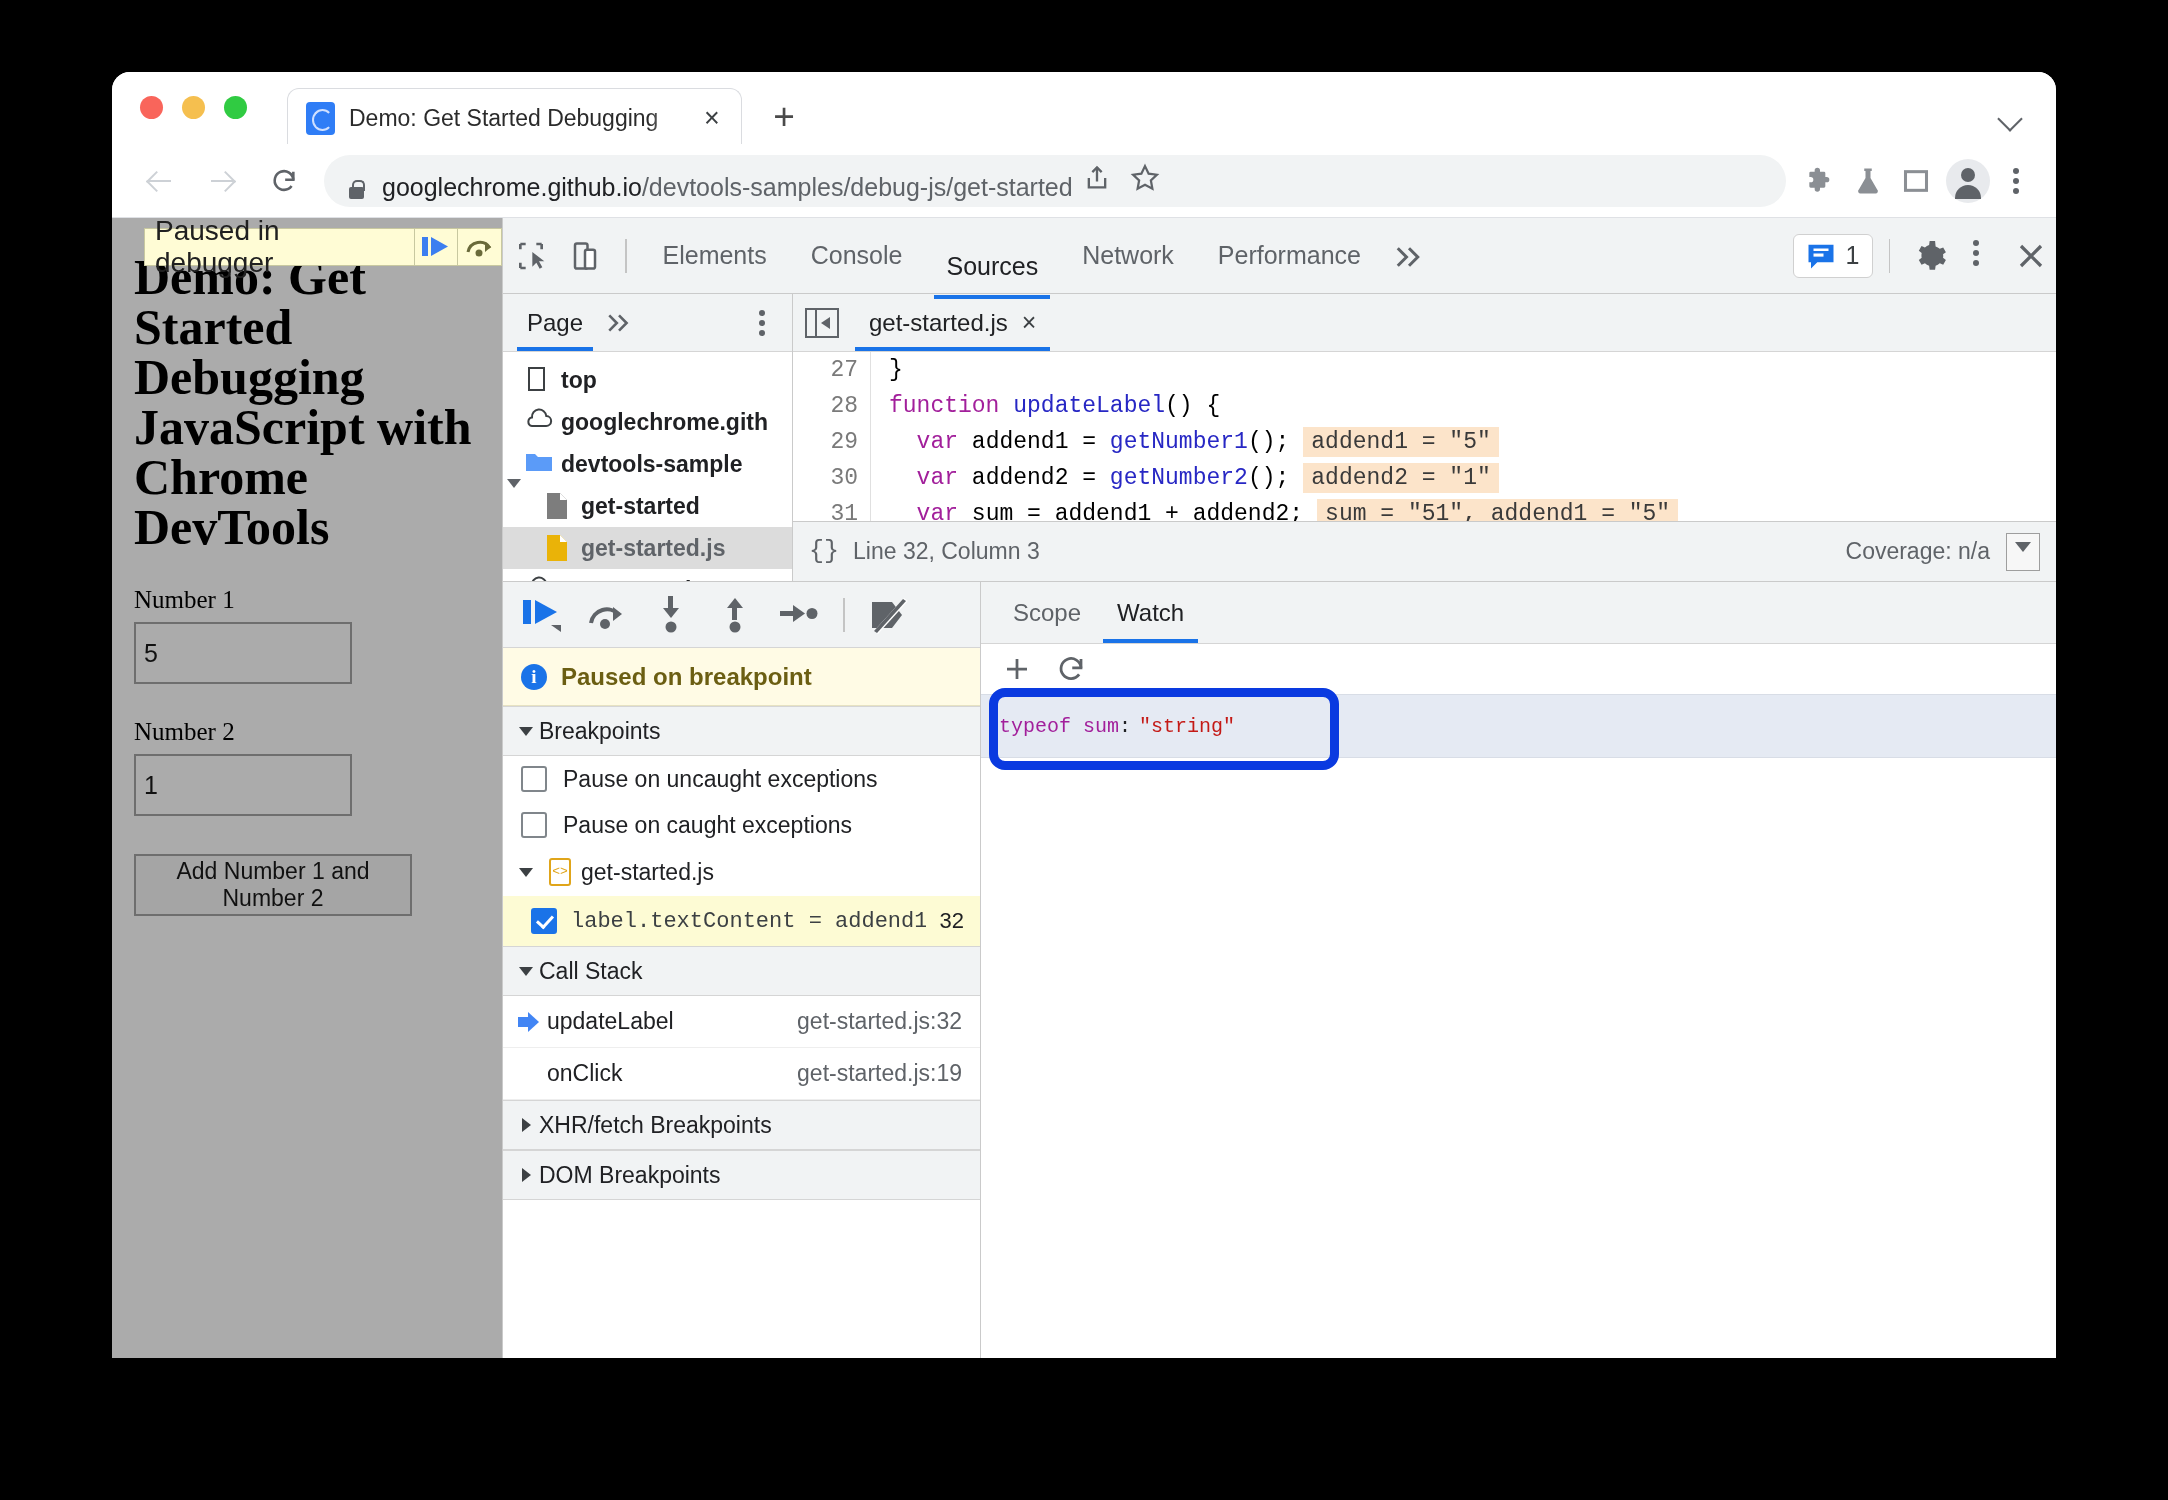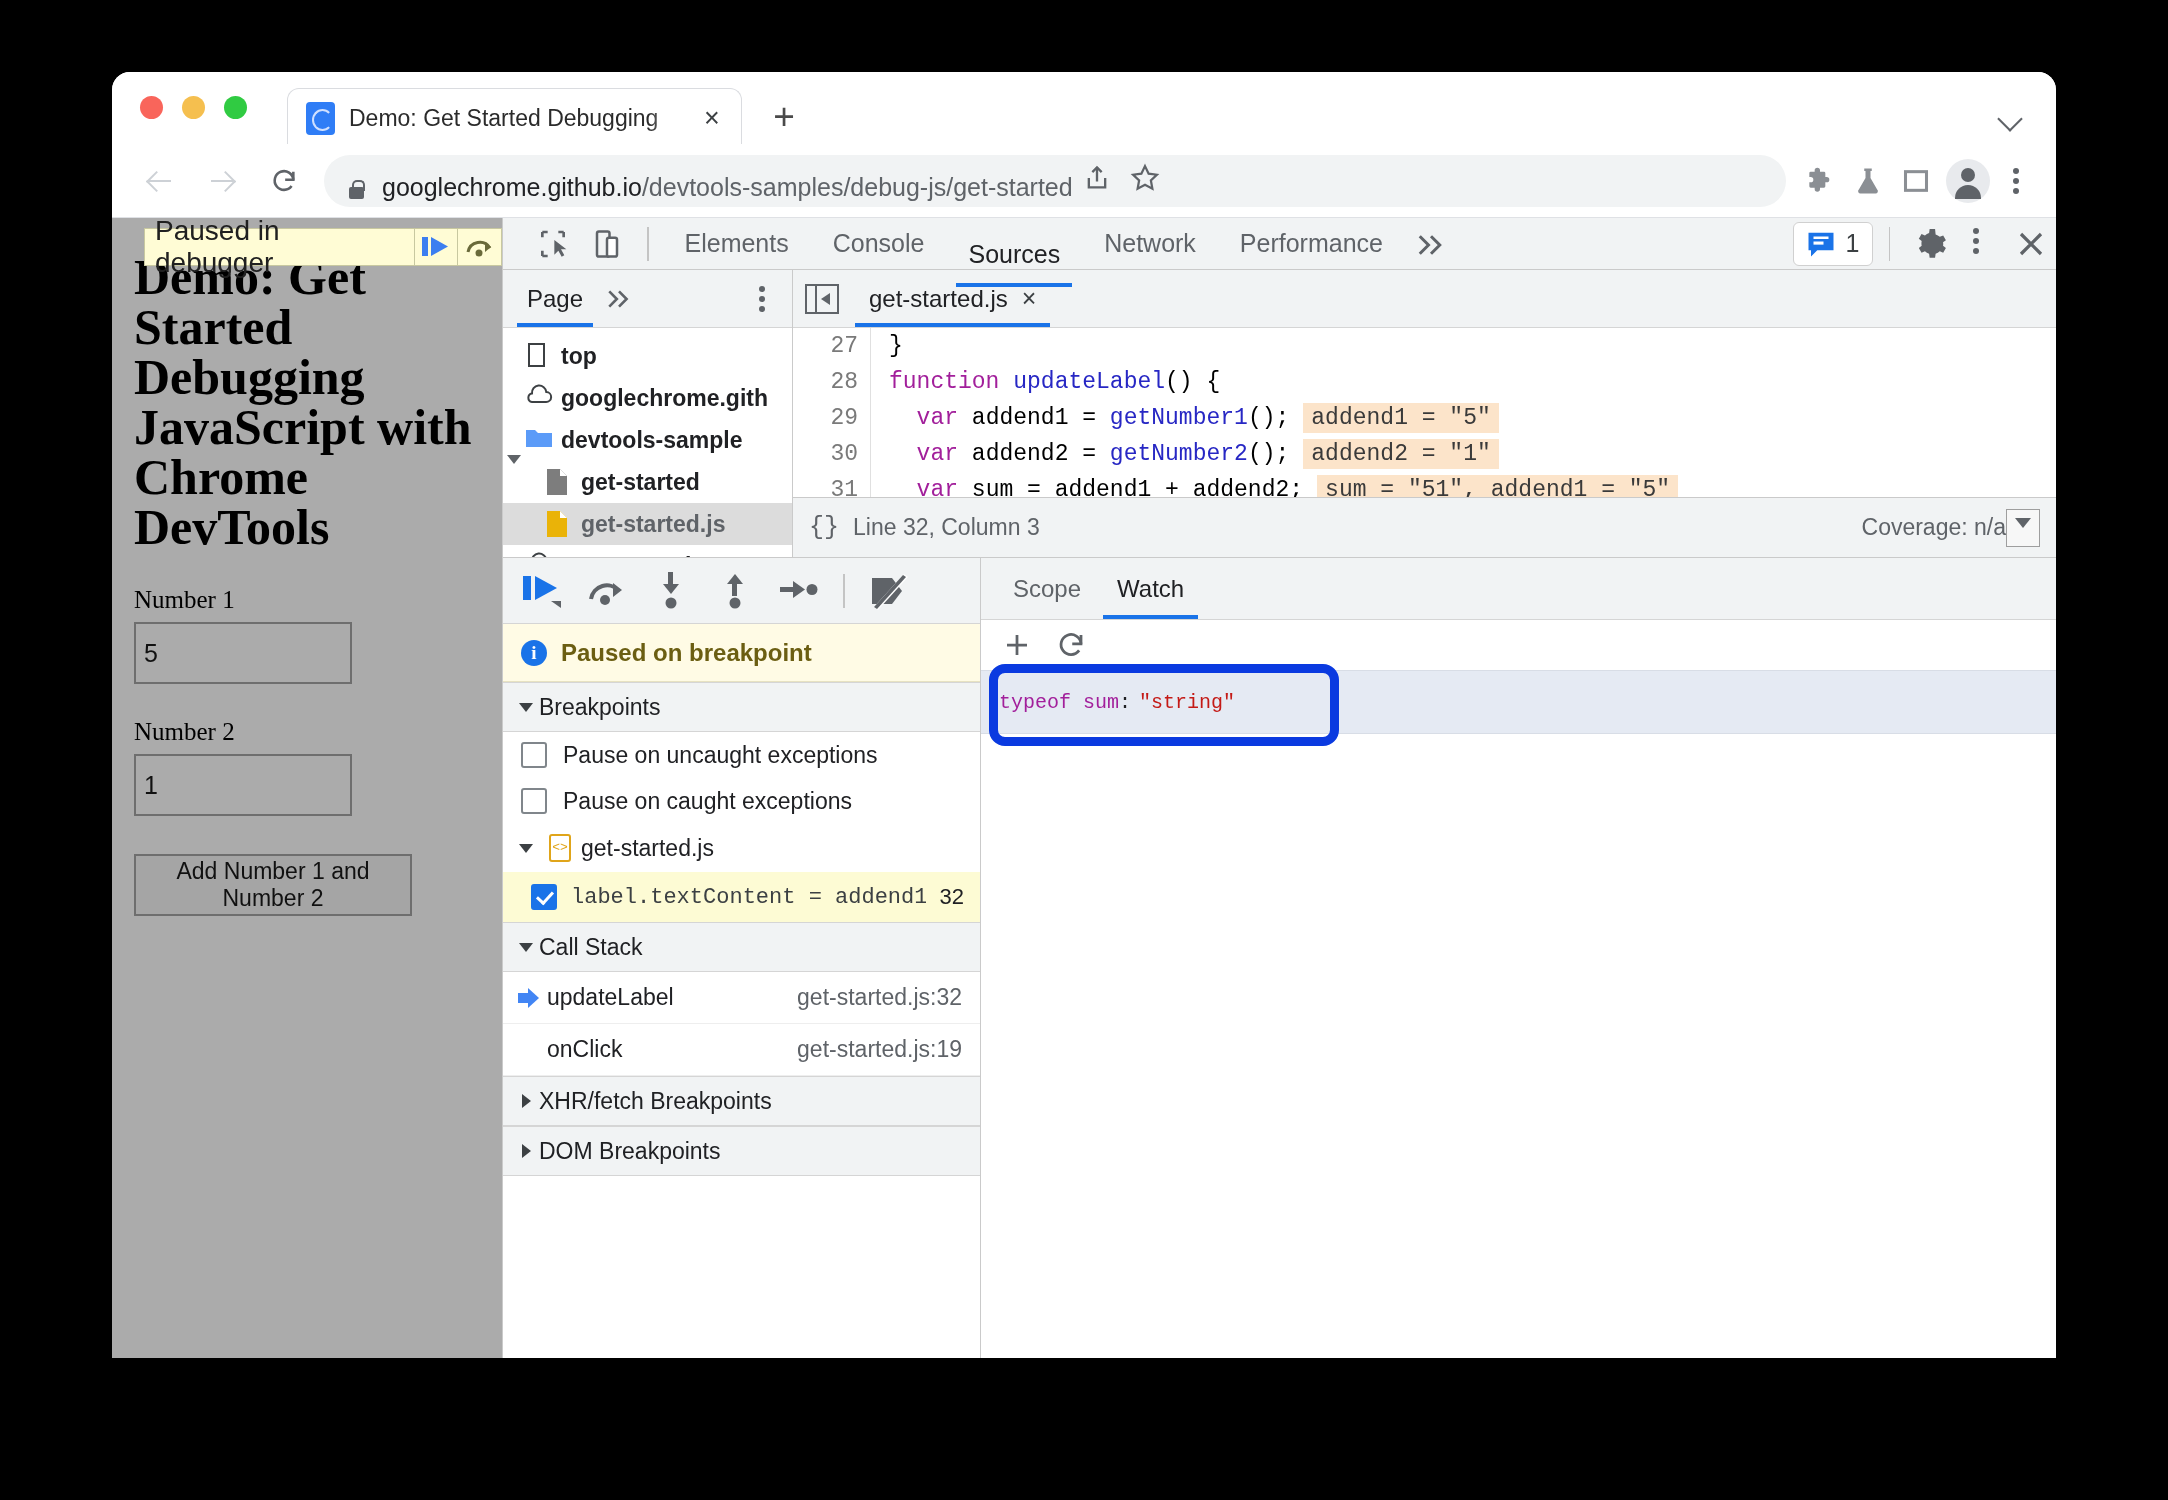--- a/index.html
+++ b/index.html
@@ -217,24 +217,24 @@
   }
 
   
   #devtools {
     flex: 1 1 auto; min-width: 0;
     background: #ffffff;
     border-left: 1.5px solid #cacaca;
     display: flex; flex-direction: column;
   }
   #dt-tabbar {
-    height: 52px; flex: 0 0 auto;
+    height: 76px; flex: 0 0 auto;
     background: #f1f3f4;
     border-bottom: 1.5px solid #cacaca;
-    display: flex; align-items: center; padding-left: 26px;
+    display: flex; align-items: center; padding-left: 4px;
   }
   .dt-tool {
     width: 48px; height: 48px; position: relative;
     margin-right: 6px; cursor: pointer; flex: 0 0 auto;
   }
   #dt-sep {
     width: 1.5px; height: 34px; background: #c4c4c4;
     margin: 0 14px 0 10px; flex: 0 0 auto;
   }
   .dt-tab {
@@ -354,21 +354,21 @@
     background: #fce4ca; color: #3a3a3a;
     padding: 2px 8px; margin-left: 14px;
   }
   #editor-status {
     height: 60px; flex: 0 0 auto;
     background: #f1f3f4; border-top: 1.5px solid #cacaca;
     display: flex; align-items: center; padding: 0 16px;
     font-size: 23px; color: #5f6368;
   }
   #status-brace { font-family: "Liberation Mono", monospace; margin-right: 14px; font-size: 25px; }
-  #status-right { margin-left: auto; display: flex; align-items: center; }
+  #status-right { margin-left: auto; display: flex; align-items: center; gap: 16px; }
   #coverage-btn {
     width: 34px; height: 38px; border: 1.5px solid #9e9e9e;
     position: relative; cursor: pointer; background: #f7f7f7;
   }
   #coverage-btn::after {
     content: ""; position: absolute; left: 8px; top: 8px;
     border-left: 8px solid transparent; border-right: 8px solid transparent;
     border-top: 10px solid #5f6368;
   }
 

